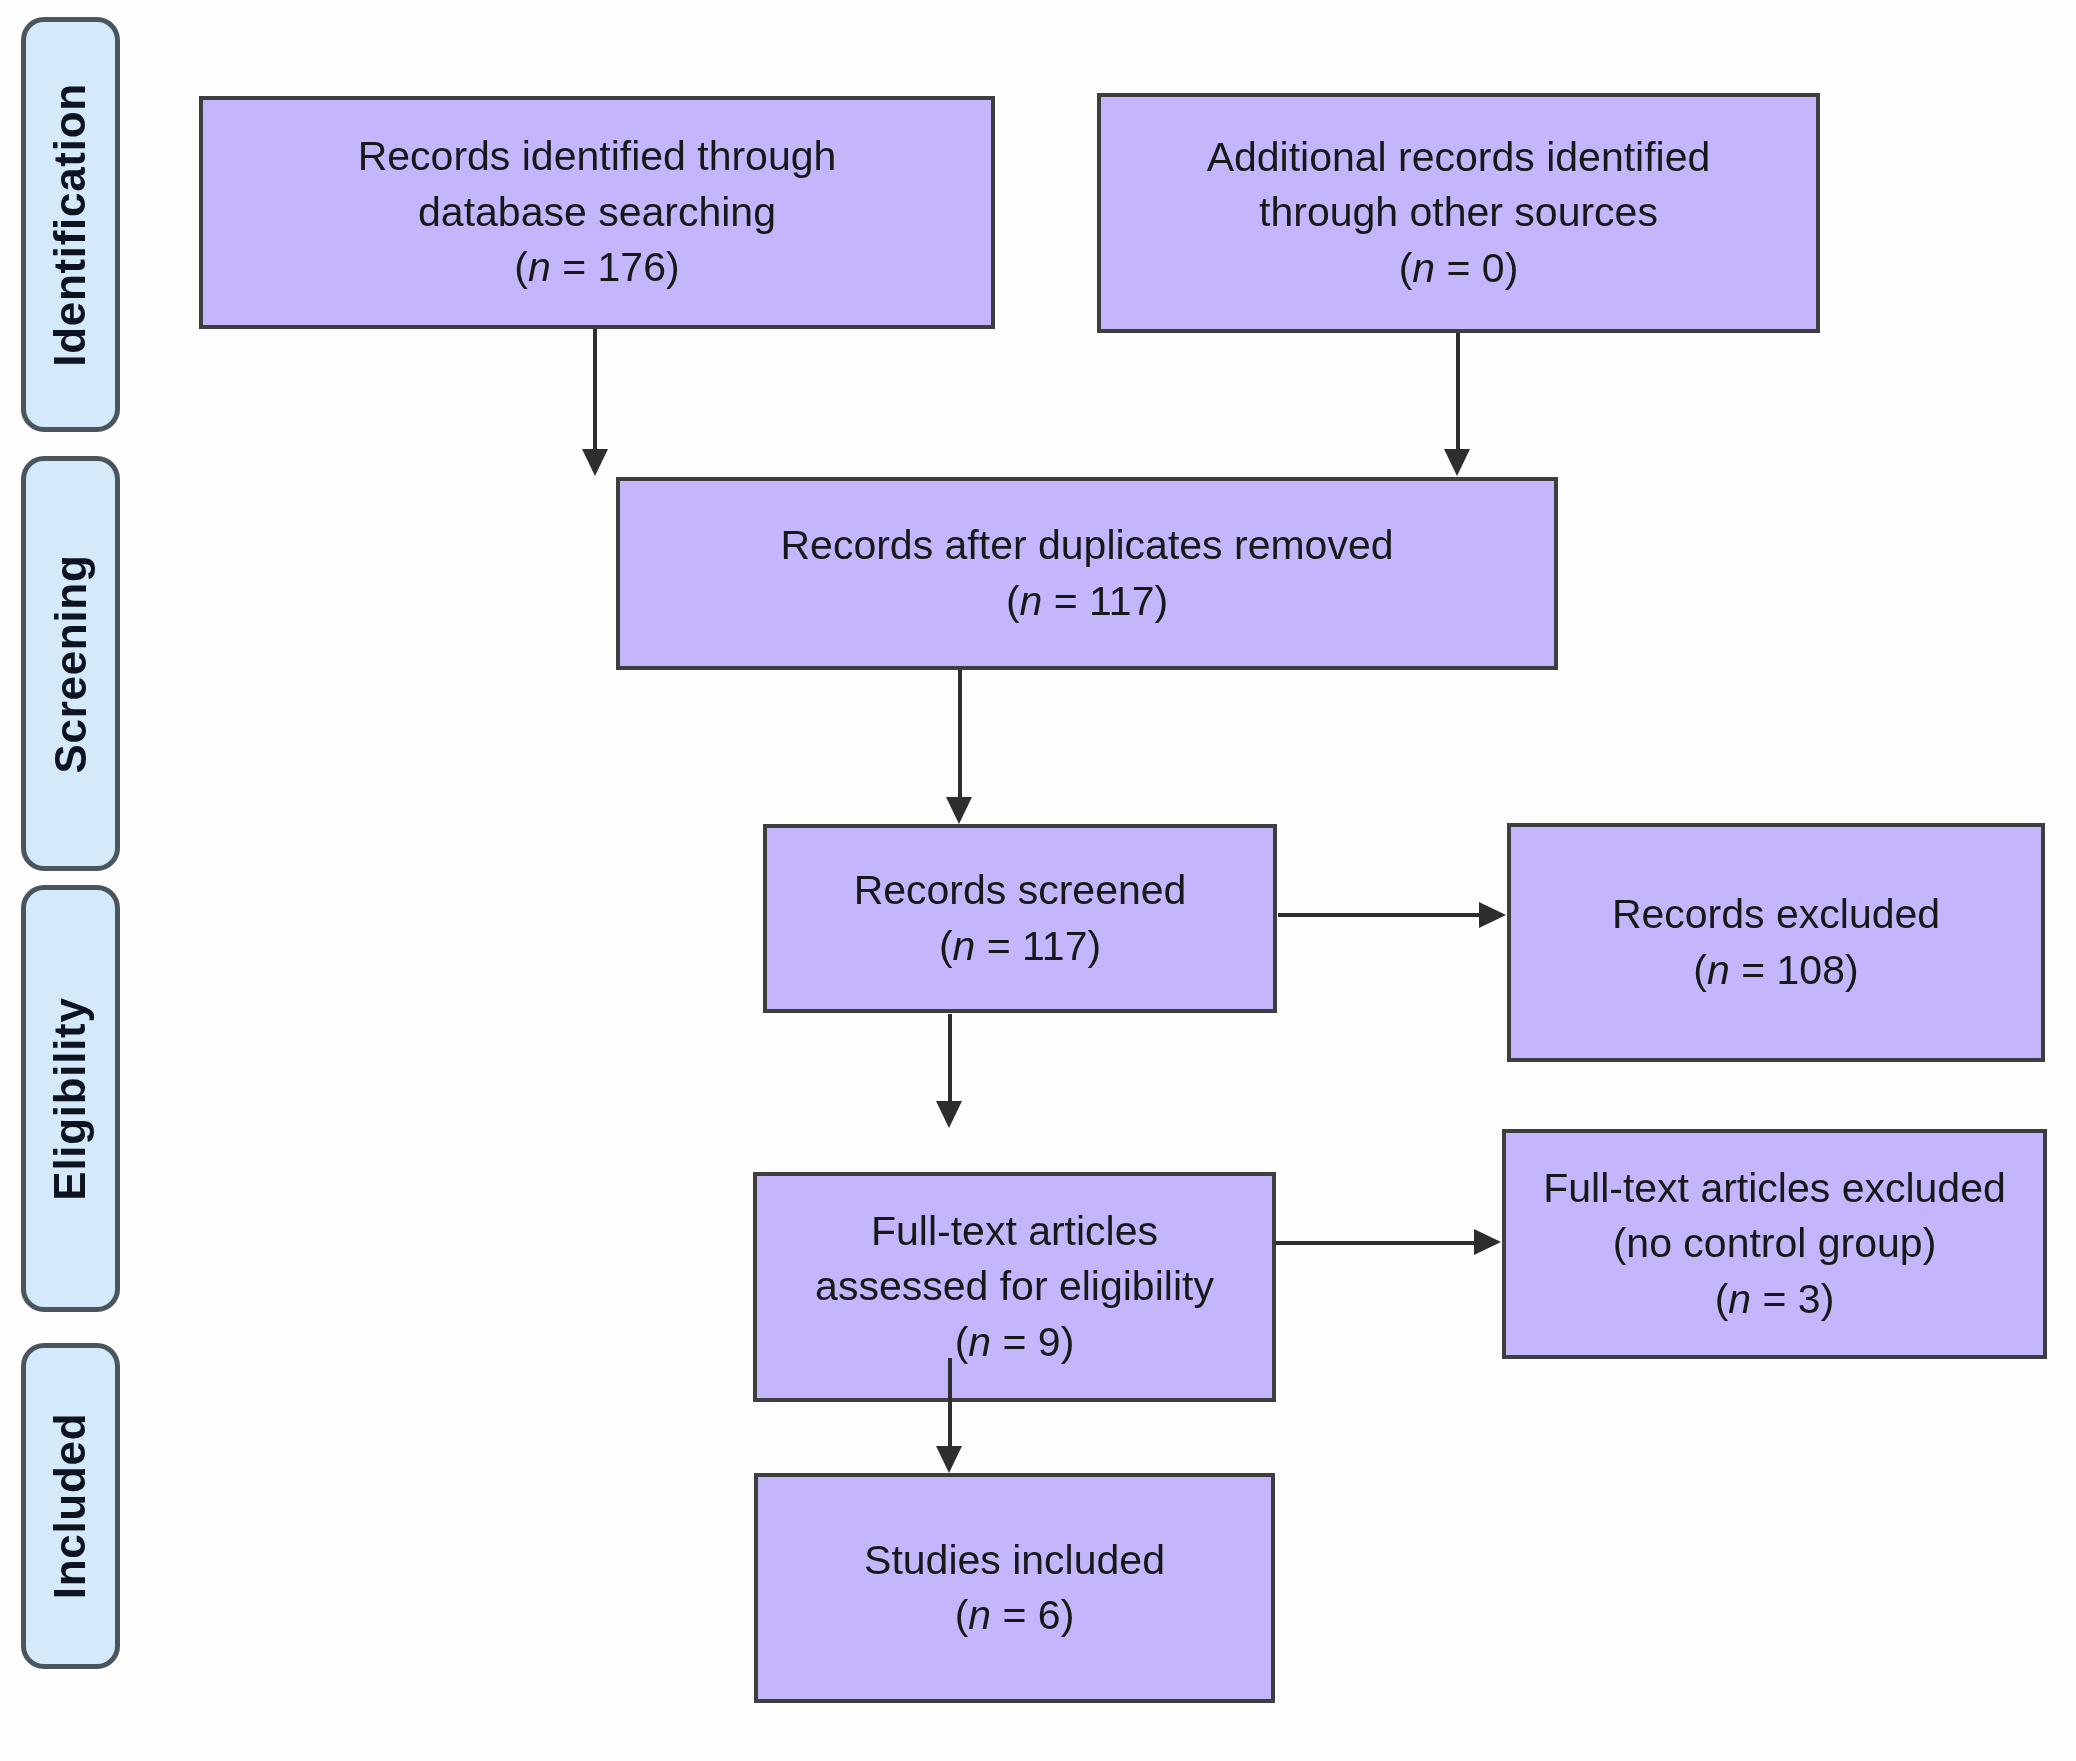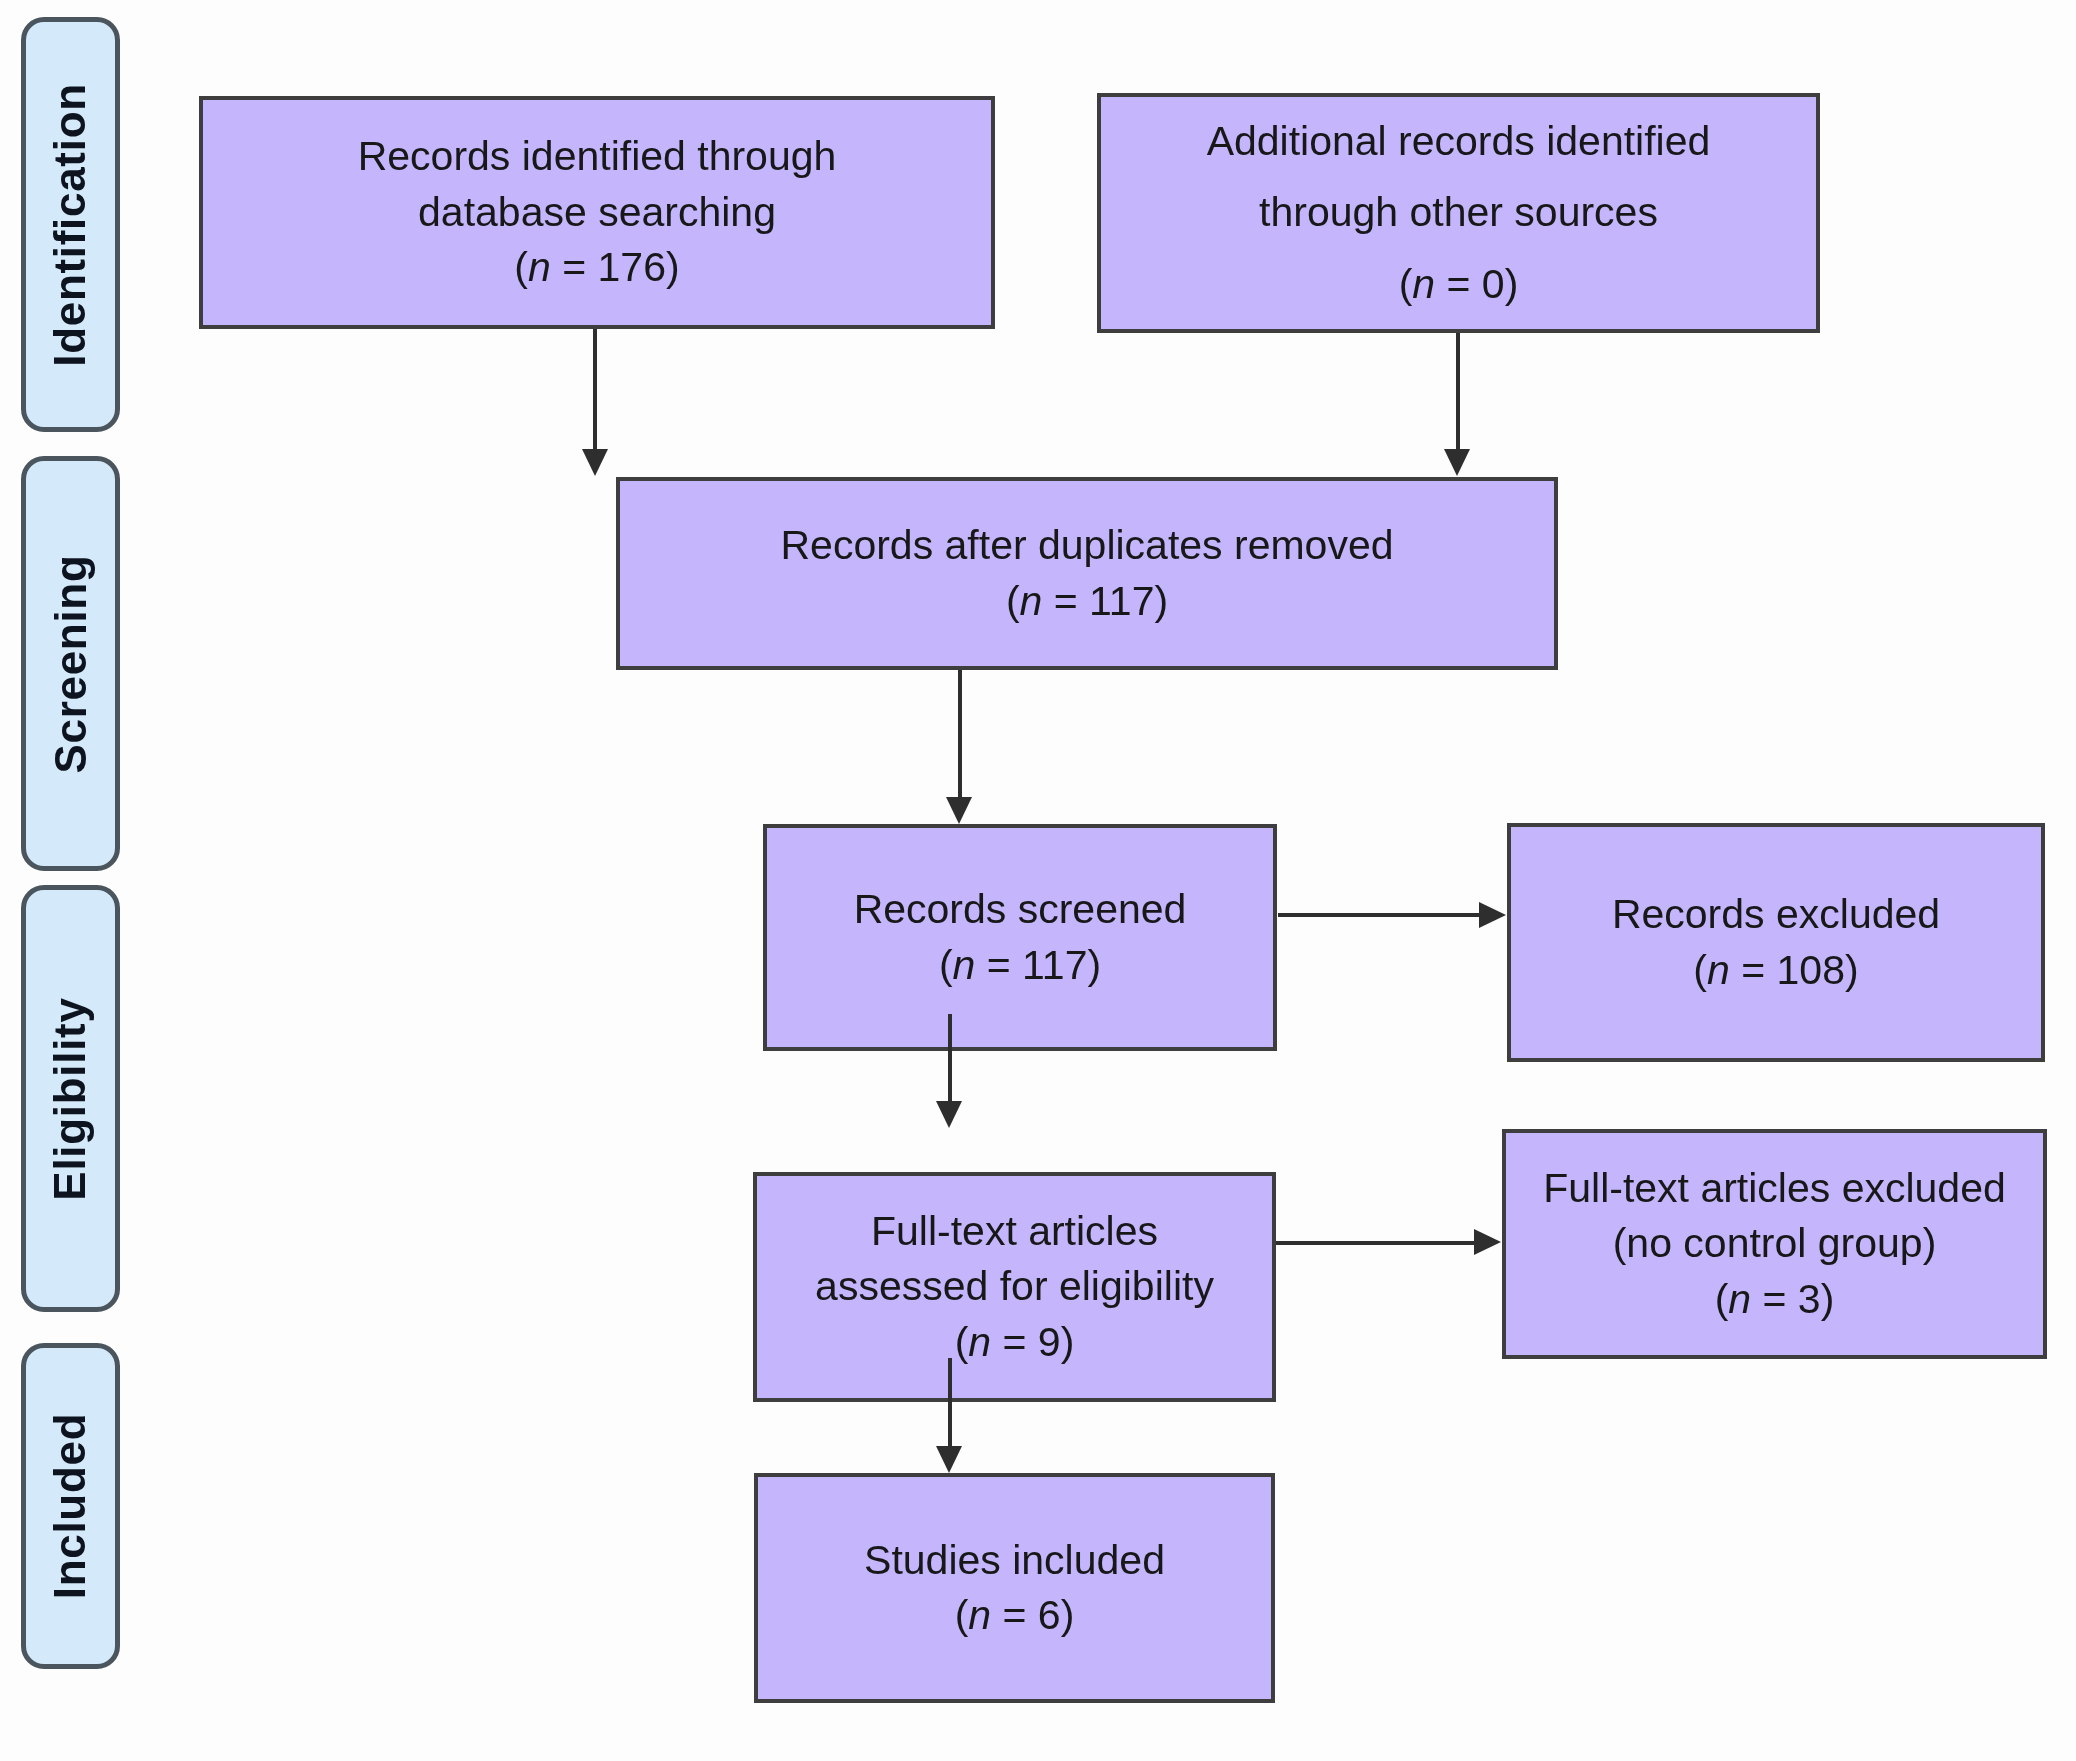--- a/index.html
+++ b/index.html
@@ -54,23 +54,23 @@
   }
   .box .line {
     font-size: 41px;
     line-height: 1.35;
     color: #181818;
     white-space: nowrap;
   }
   .it { font-style: italic; }
 
   .box-identified         { left: 199px;  top: 96px;  width: 796px; height: 233px; }
-  .box-other-sources      { left: 1097px; top: 93px;  width: 723px; height: 240px; gap: 16px; }
+  .box-other-sources      { left: 1097px; top: 93px;  width: 723px; height: 240px; }
   .box-duplicates-removed { left: 616px;  top: 477px;  width: 942px; height: 193px; }
-  .box-screened           { left: 763px; top: 824px; width: 514px;  height: 227px; }
+  .box-screened           { left: 763px; top: 824px; width: 514px;  height: 189px; }
   .box-excluded           { left: 1507px; top: 823px; width: 538px;  height: 239px; }
   .box-fulltext-assessed  { left: 753px; top: 1128px; width: 523px;  height: 230px; margin-top: 44px; }
   .box-fulltext-excluded  { left: 1502px; top: 1129px; width: 545px;  height: 230px; }
   .box-studies-included   { left: 754px; top: 1473px; width: 521px;  height: 230px; }
 
   
   .vline { position: absolute; width: 4.1px;  background: #2e2e2e; }
   .hline { position: absolute; height: 4.1px; background: #2e2e2e; }
   .head-down {
     position: absolute; width: 0; height: 0;

